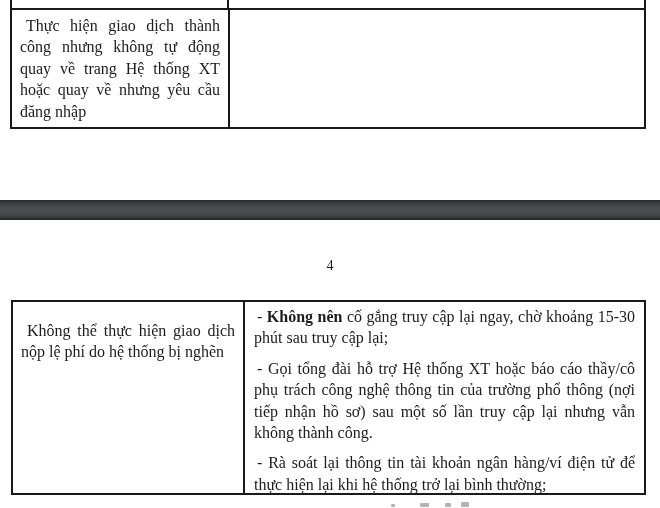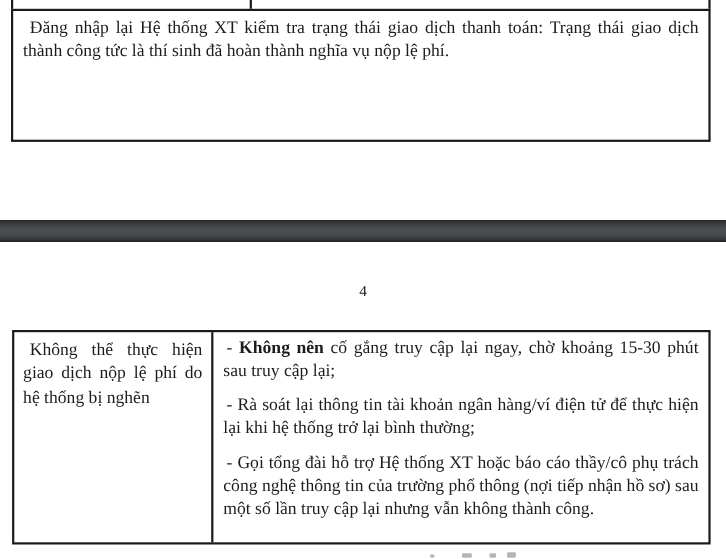--- a/index.html
+++ b/index.html
@@ -17,21 +17,21 @@
     box-sizing:border-box;font-size:16px;line-height:21.4px;
     text-align:justify;overflow:hidden;
   }
   .cell.issue{border-right:2px solid #1a1a1a;}
   .top-row{left:10px;top:8px;width:636px;height:121px;}
   .top-row .issue{width:218px;padding:5px 8px 0 8px;}
   .top-row .solution{flex:1;padding:5px 9px 0 9px;}
   .top-row .issue p, .top-row .solution p{margin:0;text-indent:6px;}
 
   .bottom-row{left:11px;top:300px;width:635px;height:195px;}
-  .bottom-row .issue{width:181px;padding:6px 8px 0 8px;}
+  .bottom-row .issue{width:232px;padding:18px 8px 0 8px;}
   .bottom-row .issue p{margin:0;text-indent:6px;}
   .bottom-row .solution{flex:1;padding:4px 9px 0 9px;}
   .bottom-row .solution p{margin:0 0 9px 0;text-indent:3px;}
   .bottom-row .solution p:last-child{margin-bottom:0;}
   .bold{font-weight:bold;margin-top:38px;}
 
   
   .page-separator{
     position:absolute;left:0;top:200px;width:660px;height:20px;
     background:linear-gradient(180deg,#26292b 0%,#3b3f42 18%,#4b5053 45%,#464a4d 70%,#33373a 88%,#202324 100%);
@@ -54,37 +54,37 @@
 </head>
 <body>
 
 <div class="screen">
 
   <span class="vstub" style="left:10px"></span>
   <span class="vstub" style="left:227px"></span>
   <span class="vstub" style="left:644px"></span>
 
   <div class="trow top-row">
-    <div class="cell solution">
-      <p>Đăng nhập lại Hệ thống XT kiểm tra trạng thái giao dịch thanh toán: Trạng thái giao dịch thành công tức là thí sinh đã hoàn thành nghĩa vụ nộp lệ phí.</p>
+    <div class="cell issue">
+      <p>Thực hiện giao dịch thành công nhưng không tự động quay về trang Hệ thống XT hoặc quay về nhưng yêu cầu đăng nhập</p>
     </div>
   </div>
 
   <div class="page-separator"></div>
 
   <div class="page-number">4</div>
 
   <div class="trow bottom-row">
     <div class="cell issue">
       <p>Không thể thực hiện giao dịch nộp lệ phí do hệ thống bị nghẽn</p>
     </div>
     <div class="cell solution">
       <p><span>- </span><span class="bold">Không nên</span><span> cố gắng truy cập lại ngay, chờ khoảng 15-30 phút sau truy cập lại;</span></p>
+      <p><span></span><span class="bold"></span><span>- Gọi tổng đài hỗ trợ Hệ thống XT hoặc báo cáo thầy/cô phụ trách công nghệ thông tin của trường phổ thông (nợi tiếp nhận hồ sơ) sau một số lần truy cập lại nhưng vẫn không thành công.</span></p>
       <p><span></span><span class="bold"></span><span>- Rà soát lại thông tin tài khoản ngân hàng/ví điện tử để thực hiện lại khi hệ thống trở lại bình thường;</span></p>
-      <p><span></span><span class="bold"></span><span>- Gọi tổng đài hỗ trợ Hệ thống XT hoặc báo cáo thầy/cô phụ trách công nghệ thông tin của trường phổ thông (nợi tiếp nhận hồ sơ) sau một số lần truy cập lại nhưng vẫn không thành công.</span></p>
     </div>
   </div>
 
   <div class="clip-marks">
     <i class="m1"></i>
     <i class="m2"></i>
     <i class="m3"></i>
     <i class="m4"></i>
   </div>
 

